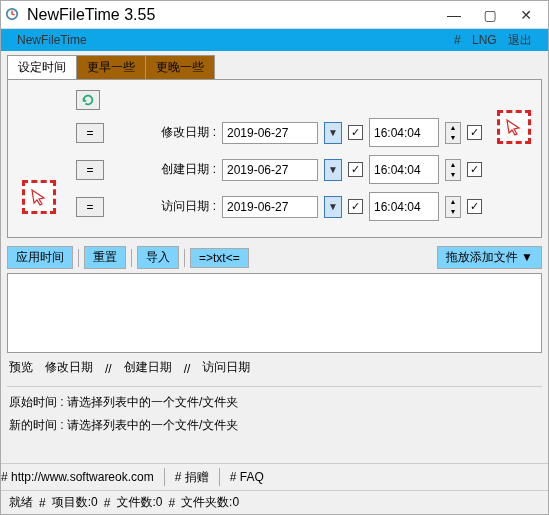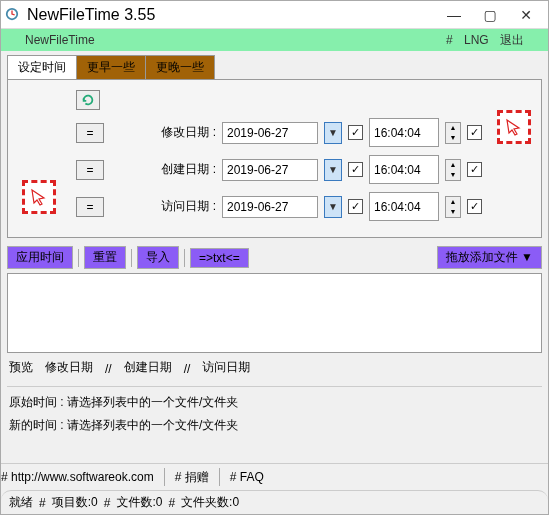--- a/index.html
+++ b/index.html
@@ -3,21 +3,21 @@
 <meta charset="utf-8">
 <style>
   * { box-sizing: border-box; margin: 0; padding: 0; }
   body { font-family: "Microsoft YaHei", Tahoma, sans-serif; font-size: 12px; color: #000; background: #fff; }
   .window { width: 549px; height: 515px; border: 1px solid #aaa; background: #f0f0f0; display: flex; flex-direction: column; }
   .titlebar { display: flex; align-items: center; height: 28px; background: #fff; border-bottom: 1px solid #ddd; padding: 0 4px; }
   .titlebar .ticon { width: 16px; height: 16px; margin-right: 6px; display: inline-flex; }
   .titlebar .title { flex: 1; font-size: 16px; }
   .winbtns { display: flex; gap: 0; }
   .winbtn { width: 36px; height: 24px; display: flex; align-items: center; justify-content: center; font-size: 14px; color: #333; cursor: default; }
-  .menubar { display: flex; justify-content: space-between; align-items: center; height: 22px; padding: 0 24px; background: #86efac; }
+  .menubar { display: flex; justify-content: space-between; align-items: center; height: 22px; padding: 0 16px; background: #0ea5e9; }
   .menuleft { color: #333; }
   .menuright a { margin-left: 8px; color: #333; text-decoration: none; cursor: default; }
   .tabs { display: flex; margin: 4px 6px 0 6px; }
   .tab { border: 1px solid #999; border-bottom: none; padding: 3px 10px; background: #a16207; margin-right: -1px; cursor: default; }
   .tab.active { background: #fff; position: relative; z-index: 2; }
   .panel { border: 1px solid #999; margin: 0 6px 4px 6px; background: #f5f5f5; padding: 10px 8px 8px 8px; position: relative; }
   .row { display: flex; align-items: center; gap: 6px; margin-bottom: 8px; }
   .eqbtn { width: 28px; height: 20px; border: 1px solid #888; background: #eee; text-align: center; line-height: 18px; cursor: default; }
   .spacer { width: 40px; height: 18px; }
   .rlabel { width: 60px; text-align: right; }
@@ -27,32 +27,32 @@
   .timeinput { width: 70px; height: 29px; border: 1px solid #999; background: #fff; padding: 0 4px; display: flex; align-items: center; }
   .spin { width: 16px; height: 22px; border: 1px solid #999; background: #eee; display: flex; flex-direction: column; font-size: 7px; cursor: default; }
   .spin > div { flex: 1; display: flex; align-items: center; justify-content: center; }
   .refreshbtn { width: 24px; height: 20px; border: 1px solid #888; background: #eee; display: flex; align-items: center; justify-content: center; margin-left: 44px; cursor: default; }
   .refreshbtn svg, .ticon svg { width: 14px; height: 14px; }
   .redicon { width: 34px; height: 34px; border: 3px dashed #d22; display: flex; align-items: center; justify-content: center; background: #fff; }
   .redicon-right { position: absolute; right: 10px; top: 30px; }
   .redicon-left { position: absolute; left: 14px; top: 100px; }
   .rowshift { margin-left: 60px; }
   .toolbar { display: flex; align-items: center; gap: 2px; margin: 4px 6px; }
-  .tbtn { border: 1px solid #aaa; background: #8b5cf6; padding: 2px 8px; cursor: default; }
+  .tbtn { border: 1px solid #aaa; background: #7dd3fc; padding: 2px 8px; cursor: default; }
   .vdiv { width: 1px; height: 18px; background: #aaa; margin: 0 3px; }
   .flex1 { flex: 1; }
   .filearea { border: 1px solid #999; background: #fff; margin: 0 6px; height: 80px; }
   .preview { display: flex; align-items: flex-end; gap: 12px; margin: 6px 8px; }
   .hr { height: 1px; background: #ccc; margin: 4px 6px; }
   .inforow { margin: 3px 8px; }
   .testrow { display: flex; justify-content: center; margin: 10px 0; }
   .testbtn { border: 1px solid #888; background: #eee; padding: 4px 24px; cursor: default; }
   .footer { display: flex; align-items: center; gap: 6px; padding: 4px 0; border-top: 1px solid #ccc; }
   .footer .vdiv { margin: 0 4px; }
-  .status { display: flex; align-items: center; gap: 6px; padding: 3px 8px; border-top: 1px solid #ccc; border-radius: 10px; }
+  .status { display: flex; align-items: center; gap: 6px; padding: 3px 8px; border-top: 1px solid #ccc; }
 </style>
 </head>
 <body>
 
 <div class="window">
 
   <div class="titlebar">
     <span class="ticon">
       <svg viewBox="0 0 16 16">
           <circle cx="8" cy="8" r="6" fill="none" stroke="#48a" stroke-width="2"></circle>

